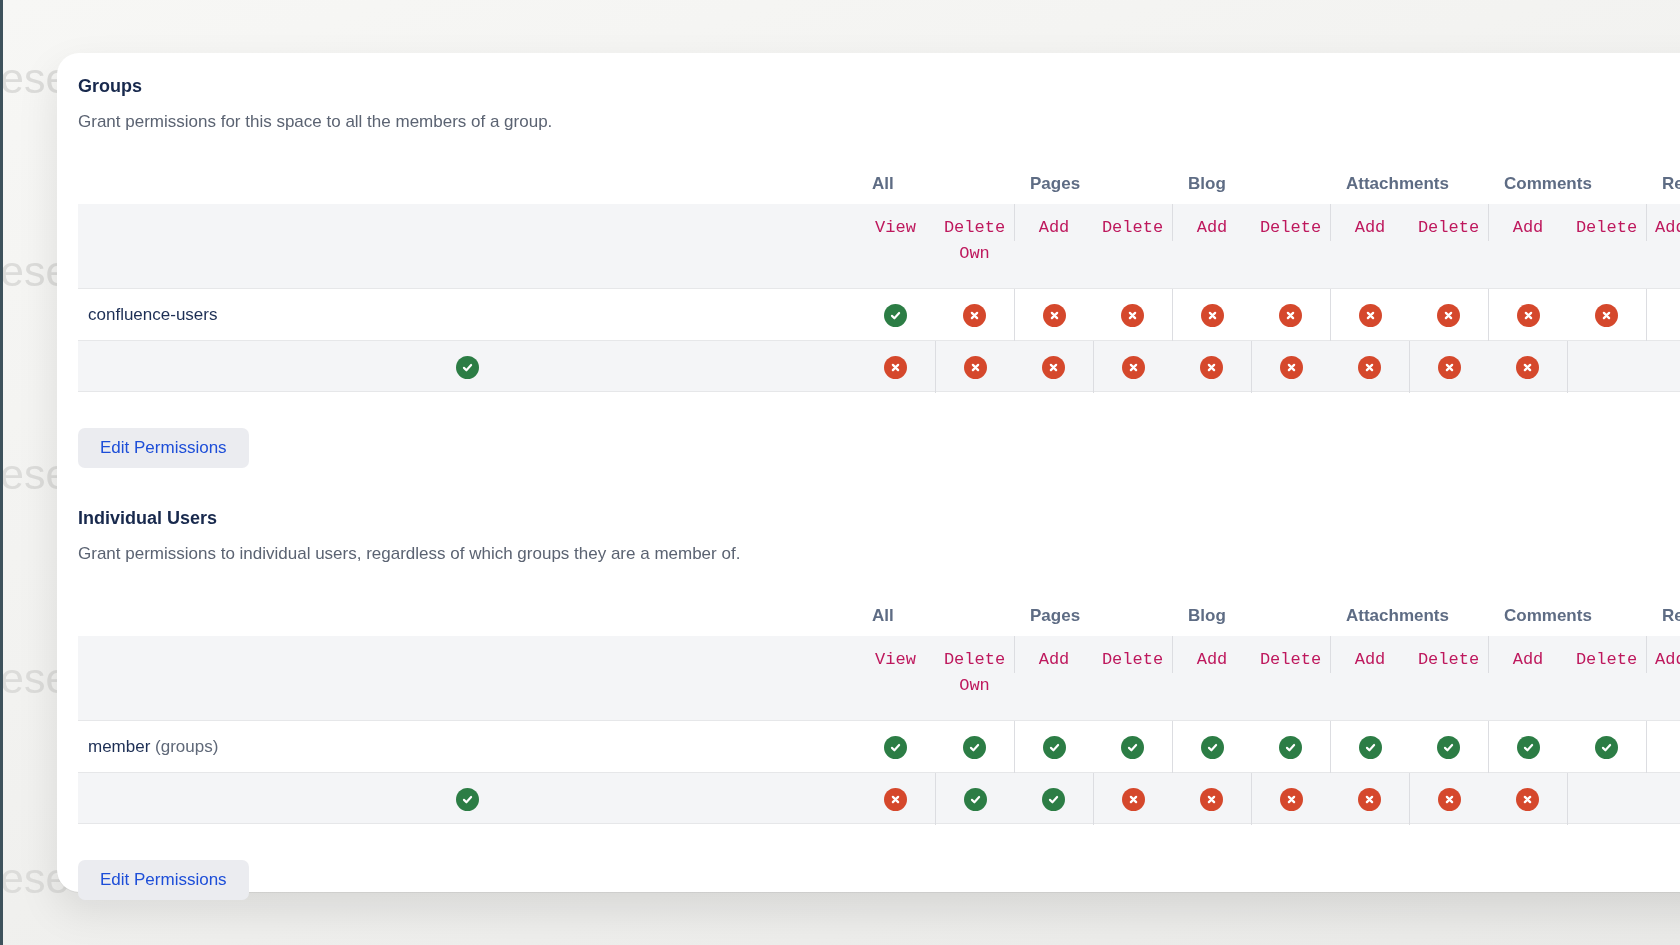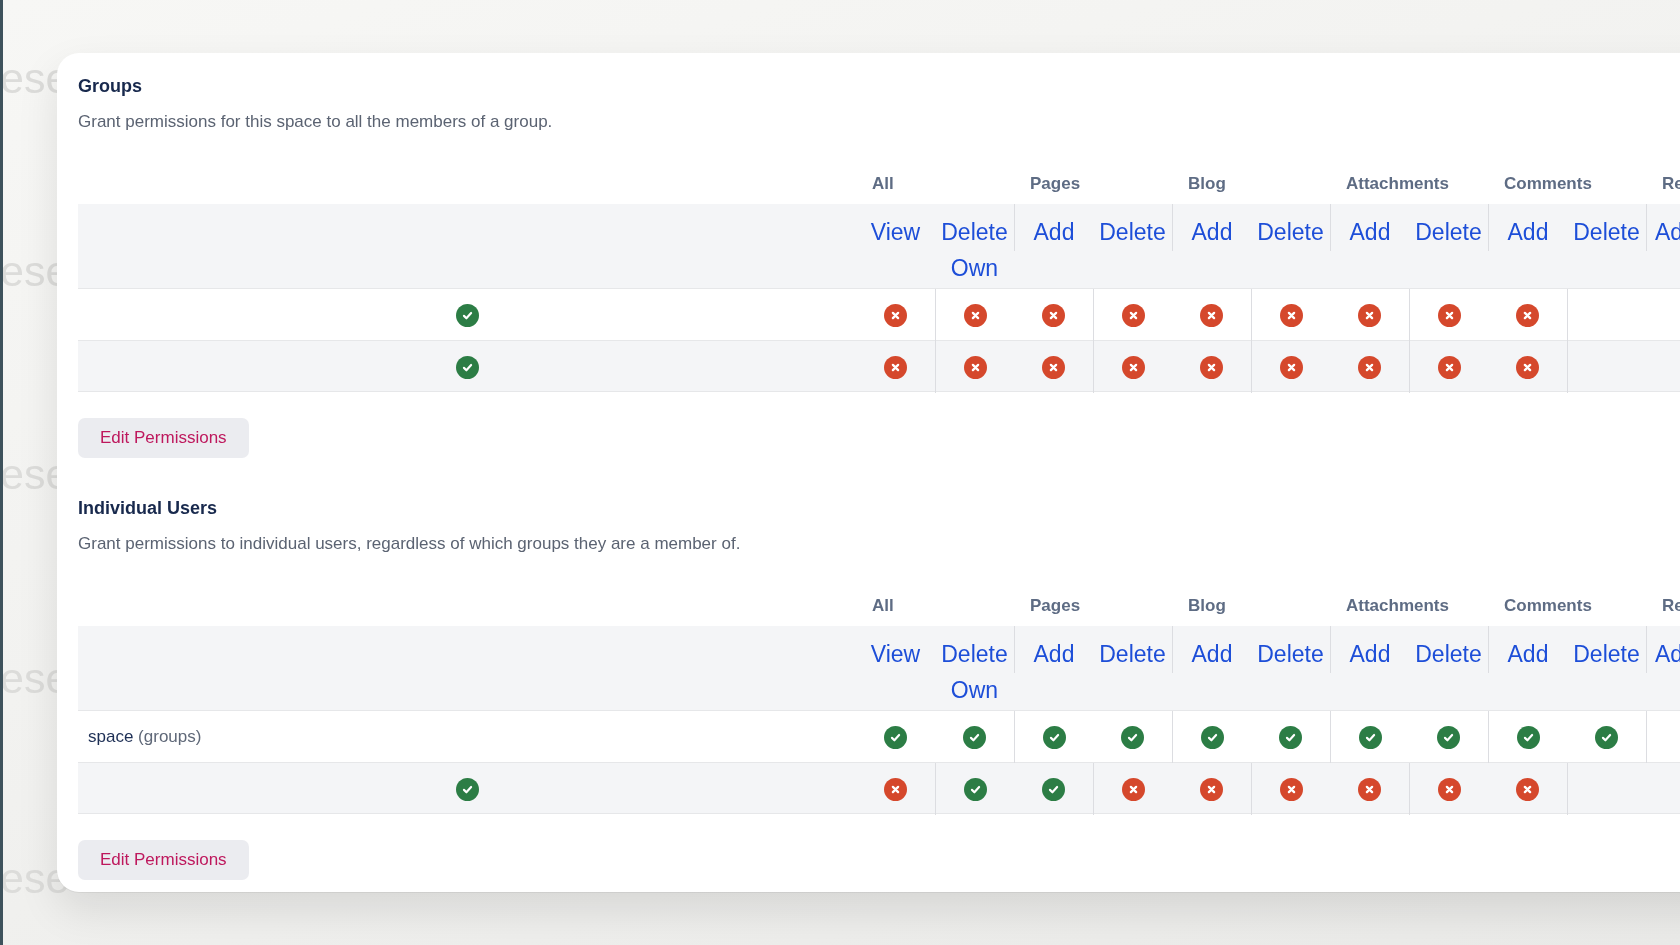--- a/index.html
+++ b/index.html
@@ -37,40 +37,40 @@
   }
   .header-row { align-items:end; padding-bottom:0; height:44px; }
   .group-label {
     font-size:17px; font-weight:700; color:#5e6c84;
     padding-left:16px; padding-bottom:10px; white-space:nowrap;
   }
   .subheader-row {
     background:#f4f5f7; min-height:84px; align-items:start;
   }
   .subcol {
-    font-size:23px; color:#1d4ed8; text-align:center;
-    padding-top:11px; line-height:1.55;
+    font-size:17px; color:#be185d; text-align:center;
+    padding-top:11px; line-height:1.55;font-family:Liberation Mono, monospace;
   }
   .subcol.left-align { text-align:left; padding-left:8px; white-space:nowrap; }
   .divider { border-left:1px solid #dcdde1; }
   .data-row { height:52px; align-items:center; border-top:1px solid #e6e7e9; }
   .data-row.gray { background:#f4f5f7; }
   .data-row.last { border-bottom:1px solid #e6e7e9; }
   .name-cell { padding-left:10px; font-size:17px; white-space:nowrap; }
   .name-cell .name { color:#1d2f55; }
   .name-cell .account { color:#5f6878; }
   .icon-cell { display:flex; justify-content:center; align-items:center; height:52px; }
   .perm-icon {
     width:23px; height:23px; border-radius:50%;
     display:inline-flex; align-items:center; justify-content:center;
   }
   .perm-icon svg { display:block; }
   .edit-btn {
-    display:inline-block; margin-top:26px;
-    background:#ebecf0; color:#be185d;
+    display:inline-block; margin-top:36px;
+    background:#ebecf0; color:#1d4ed8;
     font-family:"Liberation Sans", sans-serif;
     font-size:17px; border:none; border-radius:7px;
     padding:10px 22px; cursor:pointer;
   }
   .users-block { margin-top:40px; }
 </style>
 </head>
 <body>
 
 <div class="left-edge-bar"></div>
@@ -104,20 +104,21 @@
           <div class="subcol">Delete</div>
           <div class="subcol divider">Add</div>
           <div class="subcol">Delete</div>
           <div class="subcol divider">Add</div>
           <div class="subcol">Delete</div>
           <div class="subcol divider">Add</div>
           <div class="subcol">Delete</div>
           <div class="subcol divider left-align">Add/Delete</div>
         </div>
         <div class="grid-row data-row">
+          <div class="name-cell"><span class="name">confluence-users</span></div>
           <div class="icon-cell">
             <span class="perm-icon" style="background: rgb(44, 125, 69);">
               <svg width="13" height="13" viewBox="0 0 14 14">
                 <path d="M3.2 7.4 L5.8 10 L10.9 4.3" fill="none" stroke="#ffffff" stroke-width="2.3" stroke-linecap="round" stroke-linejoin="round"></path>
               </svg>
             </span>
           </div>
           <div class="icon-cell">
             <span class="perm-icon" style="background: rgb(213, 72, 44);">
               <svg width="13" height="13" viewBox="0 0 14 14">
@@ -281,21 +282,21 @@
           <div class="subcol">Delete</div>
           <div class="subcol divider">Add</div>
           <div class="subcol">Delete</div>
           <div class="subcol divider">Add</div>
           <div class="subcol">Delete</div>
           <div class="subcol divider">Add</div>
           <div class="subcol">Delete</div>
           <div class="subcol divider left-align">Add/Delete</div>
         </div>
         <div class="grid-row data-row">
-          <div class="name-cell"><span class="name">space</span><span class="account"> (groups)</span></div>
+          <div class="name-cell"><span class="name">member</span><span class="account"> (groups)</span></div>
           <div class="icon-cell">
             <span class="perm-icon" style="background: rgb(44, 125, 69);">
               <svg width="13" height="13" viewBox="0 0 14 14">
                 <path d="M3.2 7.4 L5.8 10 L10.9 4.3" fill="none" stroke="#ffffff" stroke-width="2.3" stroke-linecap="round" stroke-linejoin="round"></path>
               </svg>
             </span>
           </div>
           <div class="icon-cell">
             <span class="perm-icon" style="background: rgb(44, 125, 69);">
               <svg width="13" height="13" viewBox="0 0 14 14">

